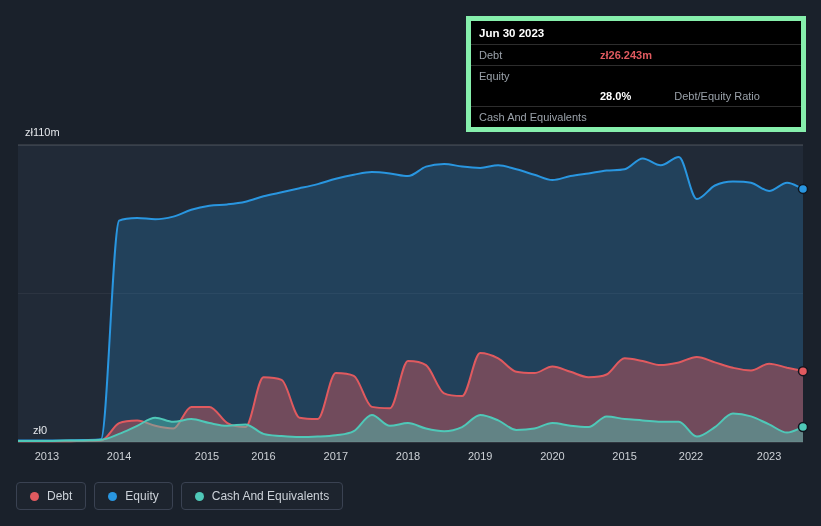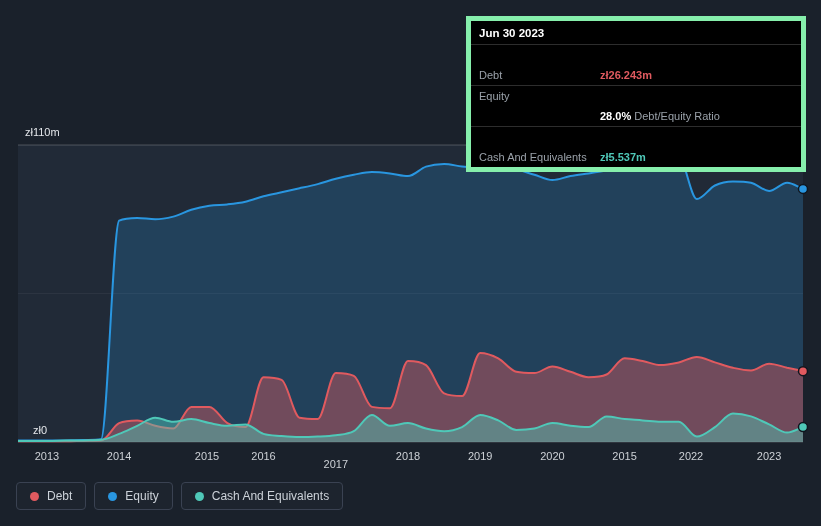--- a/index.html
+++ b/index.html
@@ -19,24 +19,24 @@
 
   
   .tooltip{
     position:absolute;left:466px;top:16px;width:340px;
     background:#000;color:#fff;font-size:11px;box-sizing:border-box;
     border:5px solid #86efac;
   }
   .tt-title{padding:6px 8px 5px 8px;font-weight:bold;font-size:11.5px;border-bottom:1px solid #2d2d2d;}
   .tt-row{display:grid;grid-template-columns:121px 1fr;padding:4px 8px;align-items:baseline;}
   .tt-label{color:#9aa1a9;}
-  .tt-value{font-weight:bold;margin-top:20px;}
+  .tt-value{font-weight:bold;}
   .tt-sep{border-bottom:1px solid #2d2d2d;}
   .tt-ratio-bold{font-weight:bold;color:#ffffff;}
-  .tt-ratio-rest{color:#9aa1a9;font-weight:normal;}
+  .tt-ratio-rest{color:#9aa1a9;font-weight:normal;margin-left:40px;}
 
   
   .legend{position:absolute;left:16px;top:482px;display:flex;gap:8px;}
   .legend-item{
     display:flex;align-items:center;gap:8px;
     padding:6px 13px;border:1px solid #3a4252;border-radius:4px;
     color:#ccd2d9;font-size:12px;cursor:pointer;background:rgba(255,255,255,0.015);
   }
   .dot{width:9px;height:9px;border-radius:50%;flex:0 0 auto;}
 </style>
@@ -62,21 +62,21 @@
     </svg>
 
   <div class="y-label y-top">zł110m</div>
   <div class="y-label y-zero">zł0</div>
 
   <div class="x-ticks">
       <span class="x-tick" style="left: 46.9px;">2013</span>
       <span class="x-tick" style="left: 119.1px;">2014</span>
       <span class="x-tick" style="left: 207px;">2015</span>
       <span class="x-tick" style="left: 263.5px;">2016</span>
-      <span class="x-tick" style="left: 335.8px; margin-top: 8px;">2017</span>
+      <span class="x-tick" style="left: 335.8px;">2017</span>
       <span class="x-tick" style="left: 408px;">2018</span>
       <span class="x-tick" style="left: 480.2px;">2019</span>
       <span class="x-tick" style="left: 552.4px;">2020</span>
       <span class="x-tick" style="left: 624.6px;">2015</span>
       <span class="x-tick" style="left: 691px;">2022</span>
       <span class="x-tick" style="left: 769.1px;">2023</span>
     </div>
 
   <div class="tooltip">
     <div class="tt-title">Jun 30 2023</div>
@@ -89,21 +89,20 @@
     </div>
     <div class="tt-row tt-sep">
       <span class="tt-label"></span>
       <span>
         <span class="tt-ratio-bold">28.0%</span>
         <span class="tt-ratio-rest">Debt/Equity Ratio</span>
       </span>
     </div>
     <div class="tt-row">
       <span class="tt-label">Cash And Equivalents</span>
-      <span class="tt-value" style="color: rgb(79, 200, 184);">zł5.537m</span>
     </div>
   </div>
 
   <div class="legend">
     <div class="legend-item">
       <span class="dot" style="background: rgb(224, 90, 95);"></span>
       <span>Debt</span>
     </div>
     <div class="legend-item">
       <span class="dot" style="background: rgb(41, 150, 224);"></span>

